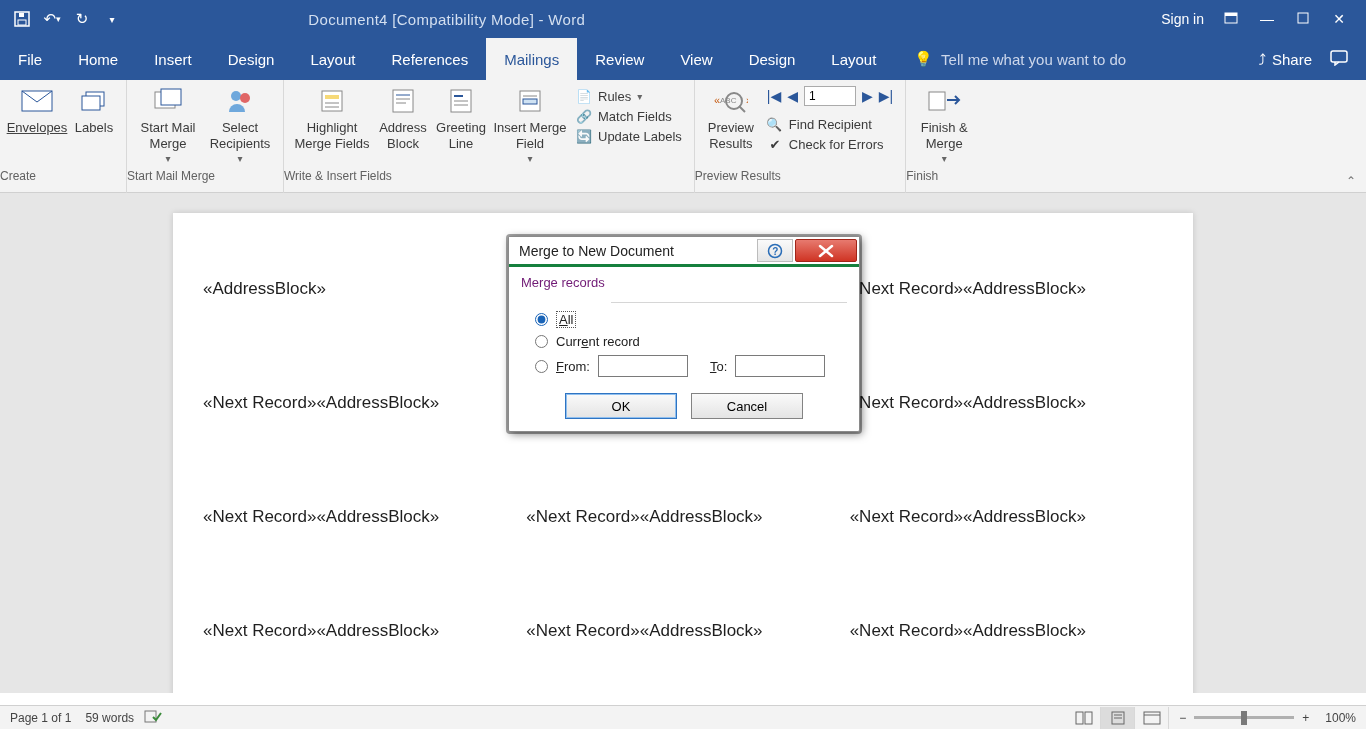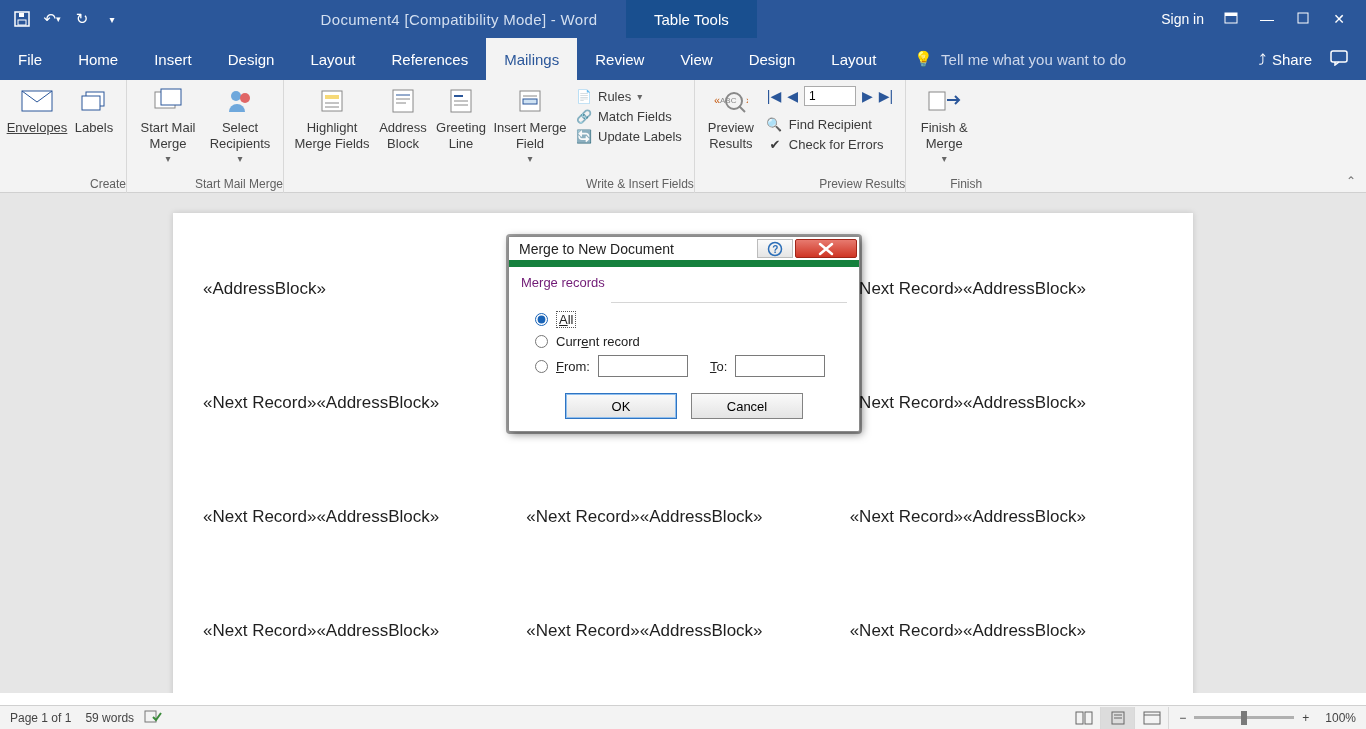--- a/index.html
+++ b/index.html
@@ -21,42 +21,42 @@
 .tab.active { background: #f3f3f3; color: #2b579a; }
 .tellme { margin-left: 20px; display: flex; align-items: center; color: #cdd7eb; font-size: 15px; }
 .tellme .bulb { margin-right: 8px; font-size: 15px; }
 .tabs-right { margin-left: auto; display: flex; align-items: center; padding-right: 18px; gap: 18px; }
 .share { display: flex; align-items: center; gap: 6px; font-size: 15px; color: #fff; }
 
 
 .ribbon { background: #f3f3f3; height: 113px; border-bottom: 1px solid #d0d0d0; display: flex; position: relative; }
 .group { border-right: 1px solid #d8d8d8; height: 113px; display: flex; flex-direction: column; }
 .group-body { flex: 1; display: flex; align-items: flex-start; padding: 4px 6px 0 6px; }
-.group-label { text-align: right; font-size: 12px; color: #616161; padding-bottom: 2px; }
+.group-label { text-align: left; font-size: 12px; color: #616161; padding-bottom: 10px; }
 .bigbtn { display: flex; flex-direction: column; align-items: center; width: 72px; text-align: center; font-size: 13px; color: #444; cursor: pointer; }
 .bigbtn .ico { width: 34px; height: 30px; margin: 2px 0 4px 0; display:flex; align-items:center; justify-content:center;}
 .bigbtn span.lbl { line-height: 1.25; color: #3b3b3b; }
 .small-stack { display: flex; flex-direction: column; gap: 4px; padding: 4px 6px; }
 .small-item { display: flex; align-items: center; gap: 6px; color: #3b3b3b; font-size: 13px; cursor: pointer; white-space: nowrap; }
 .small-item .si { width: 16px; height: 16px; display:flex;align-items:center;justify-content:center;}
 .caret { font-size: 10px; color: #666; }
 .nav-records { display: flex; align-items: center; gap: 6px; margin-bottom: 6px; }
 .nav-records .nb { color: #2b579a; font-size: 14px; cursor: pointer; }
 .recnum { width: 52px; height: 20px; border: 1px solid #ababab; background: #fff; font-size: 12px; padding: 0 4px; }
 .collapse-caret { position: absolute; right: 10px; bottom: 4px; font-size: 12px; color: #777; cursor: pointer; }
 
 
 .workspace { background: #e6e6e6; position: absolute; top: 193px; left: 0; right: 0; bottom: 36px; overflow: hidden; }
 .page { background: #fff; width: 1020px; margin: 20px auto 0 auto; min-height: 700px; position: relative; padding: 66px 30px 30px 30px; box-shadow: 0 0 6px rgba(0,0,0,.15); }
 .labels-grid { display: grid; grid-template-columns: 1fr 1fr 1fr; row-gap: 94px; column-gap: 10px; font-size: 17px; color: #1f1f1f; }
 .labels-grid .cell { white-space: nowrap; }
 
 
 .dialog { position: absolute; left: 508px; top: 236px; width: 352px; border: 1px solid #8a8a8a; box-shadow: 2px 2px 8px rgba(0,0,0,.5), 0 0 0 2px rgba(0,0,0,.35); background: #fff; z-index: 50; border-radius: 2px; }
-.dlg-titlebar { height: 30px; display: flex; align-items: stretch; border-bottom: 7px solid #15803d; background: #fff; }
+.dlg-titlebar { height: 30px; display: flex; align-items: stretch; border-bottom: 3px solid #15803d; background: #fff; }
 .dlg-title { flex: 1; padding: 0 10px; display: flex; align-items: center; font-size: 14px; color: #222; }
 .dlg-help { width: 36px; display: flex; align-items: center; justify-content: center; border: 1px solid #bcbcbc; margin: 2px 2px 2px 0; background: linear-gradient(#fafafa,#e5e5e5);}
 .dlg-close { width: 62px; margin: 2px 2px 2px 0; background: linear-gradient(#e77a6f,#cf3424); display: flex; align-items: center; justify-content: center; border: 1px solid #a02418; border-radius: 2px; }
 .dlg-close svg path{stroke:#fff;}
 .dlg-body { padding: 8px 12px 12px 12px; }
 .grpbox-label { font-size: 13px; color: #701a75; margin-bottom: 16px; }
 .opt-row { display: flex; align-items: center; gap: 8px; margin: 6px 0 6px 14px; font-size: 13px; color: #222; }
 .opt-row input[type=text] { height: 22px; border: 1px solid #7a7a7a; width: 90px; padding: 0 4px; }
 .opt-row label u{text-decoration: underline;}
 .opt-row .to-lbl { margin-left: 14px; }
@@ -86,21 +86,20 @@
           <rect x="1" y="1" width="14" height="14" fill="none" stroke="#fff" stroke-width="1.5"></rect>
           <rect x="4" y="9" width="8" height="5" fill="none" stroke="#fff"></rect>
           <rect x="5" y="2" width="5" height="4" fill="#fff"></rect>
         </svg>
       </span>
     <span class="icon">↶<span style="font-size:9px;">▾</span></span>
     <span class="icon">↻</span>
     <span class="icon" style="font-size:10px;">▾</span>
   </div>
   <span class="title-text">Document4 [Compatibility Mode]  -  Word</span>
-  <div class="table-tools">Table Tools</div>
   <div style="flex:0.6"></div>
   <div class="title-right">
     <span>Sign in</span>
     <span class="win-ctrl"><svg width="14" height="12" viewBox="0 0 14 12">
           <rect x="1" y="1" width="12" height="10" fill="none" stroke="#fff"></rect>
           <rect x="1" y="1" width="12" height="3" fill="#fff"></rect>
         </svg></span>
     <span class="win-ctrl">—</span>
     <span class="win-ctrl"><svg width="12" height="12" viewBox="0 0 12 12">
           <rect x="1" y="1" width="10" height="10" fill="none" stroke="#fff"></rect>

